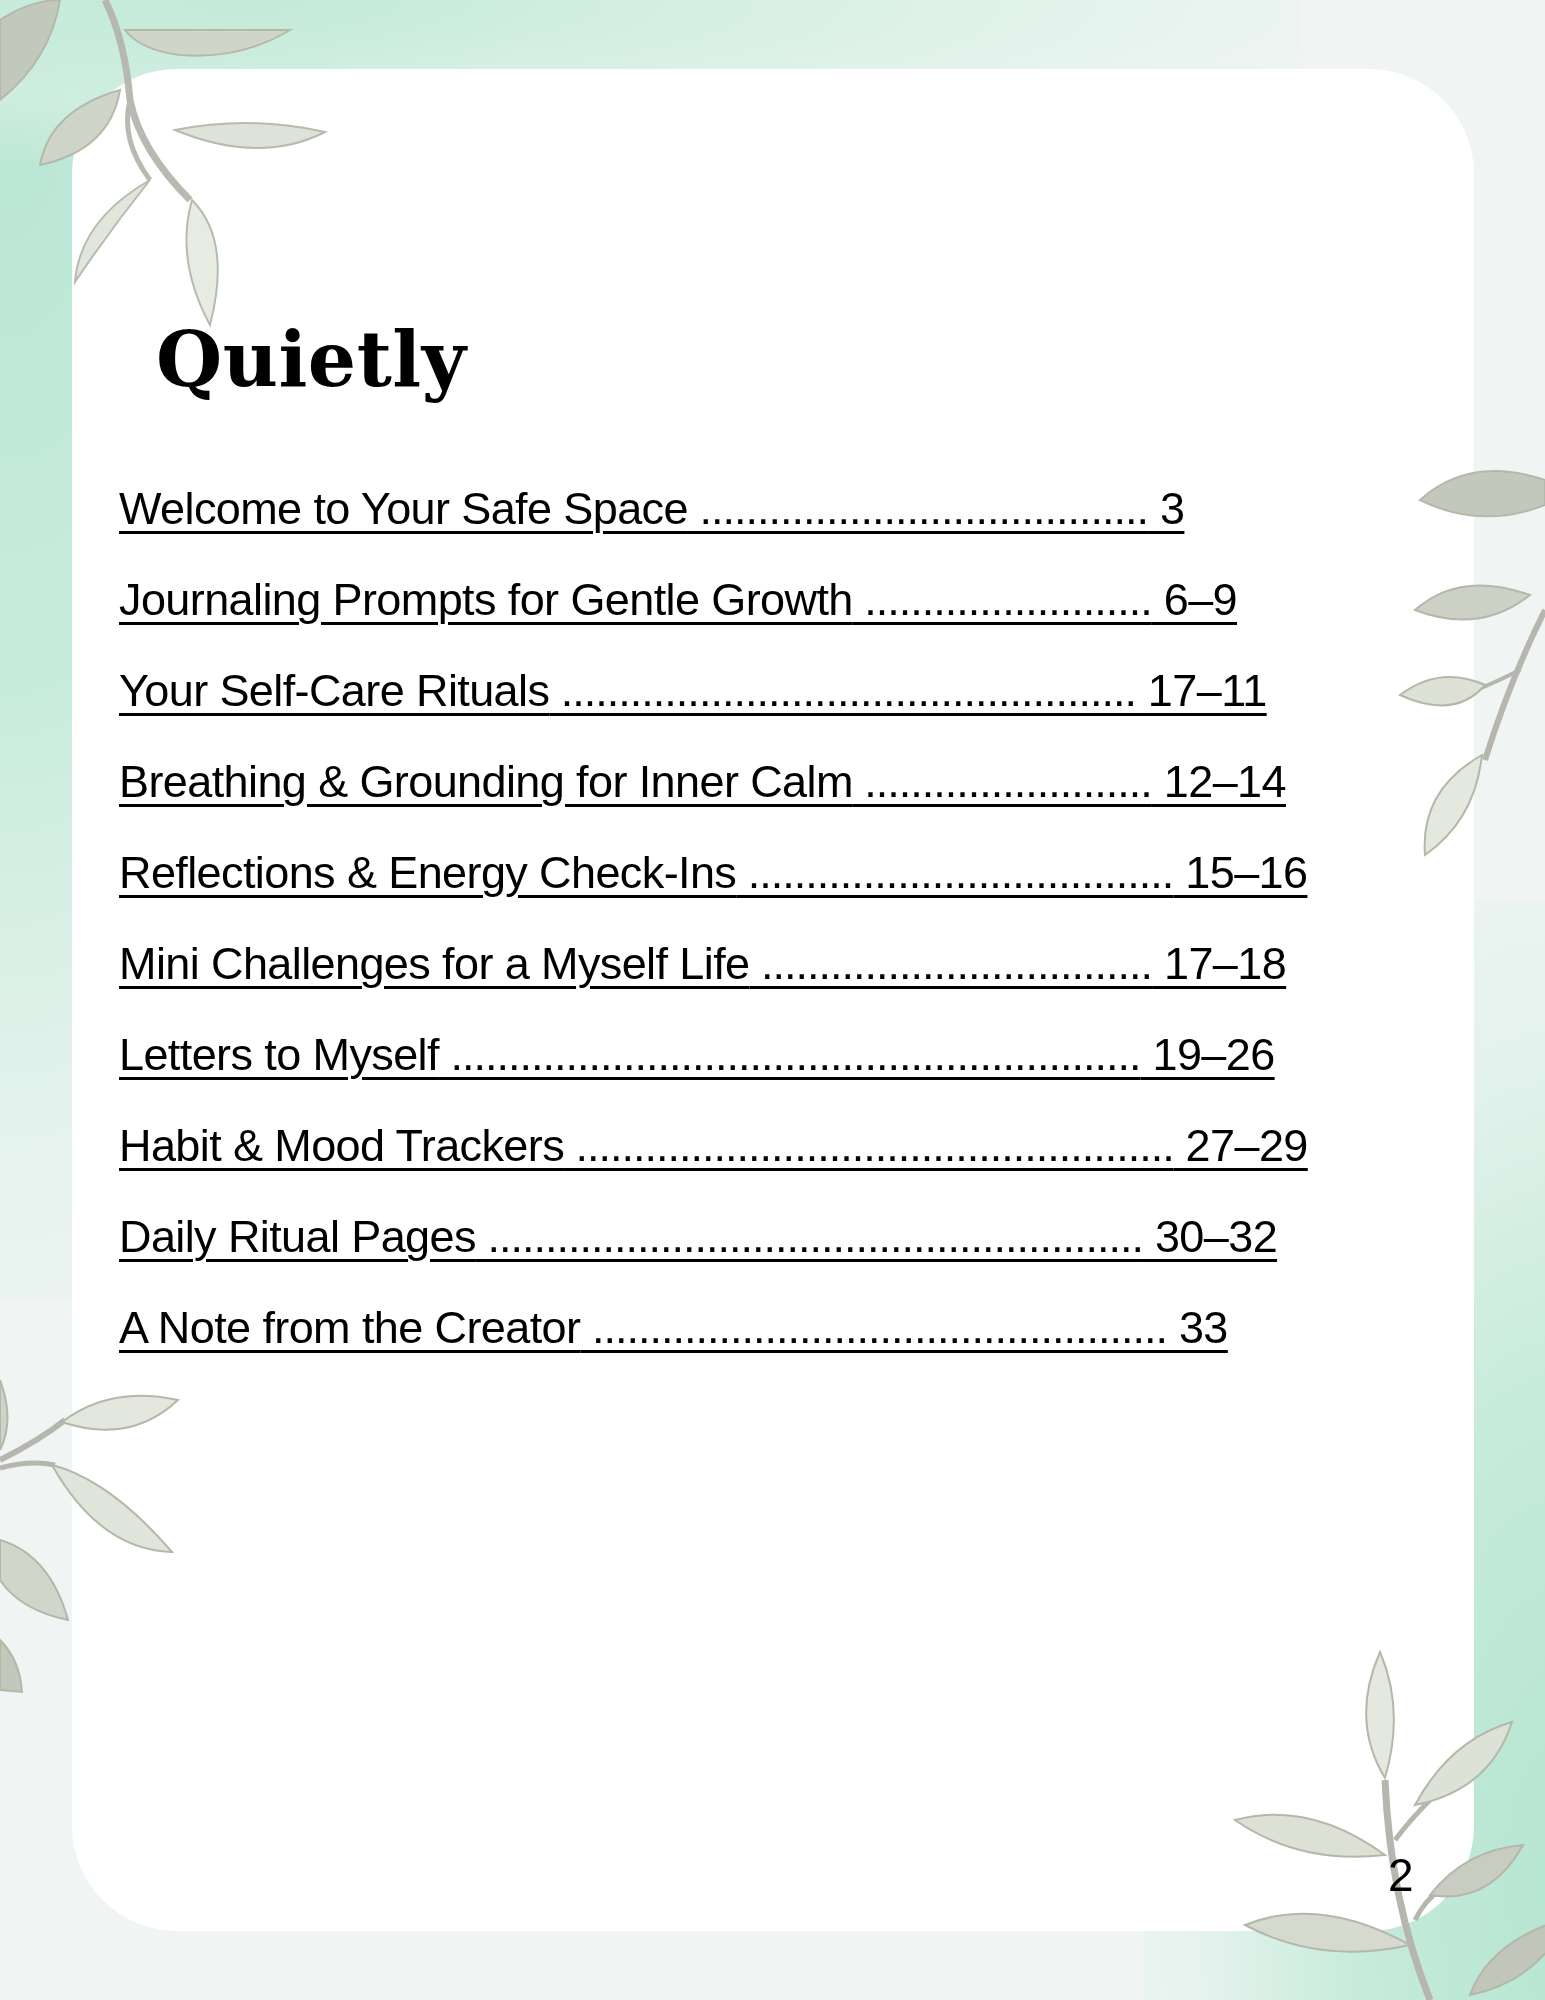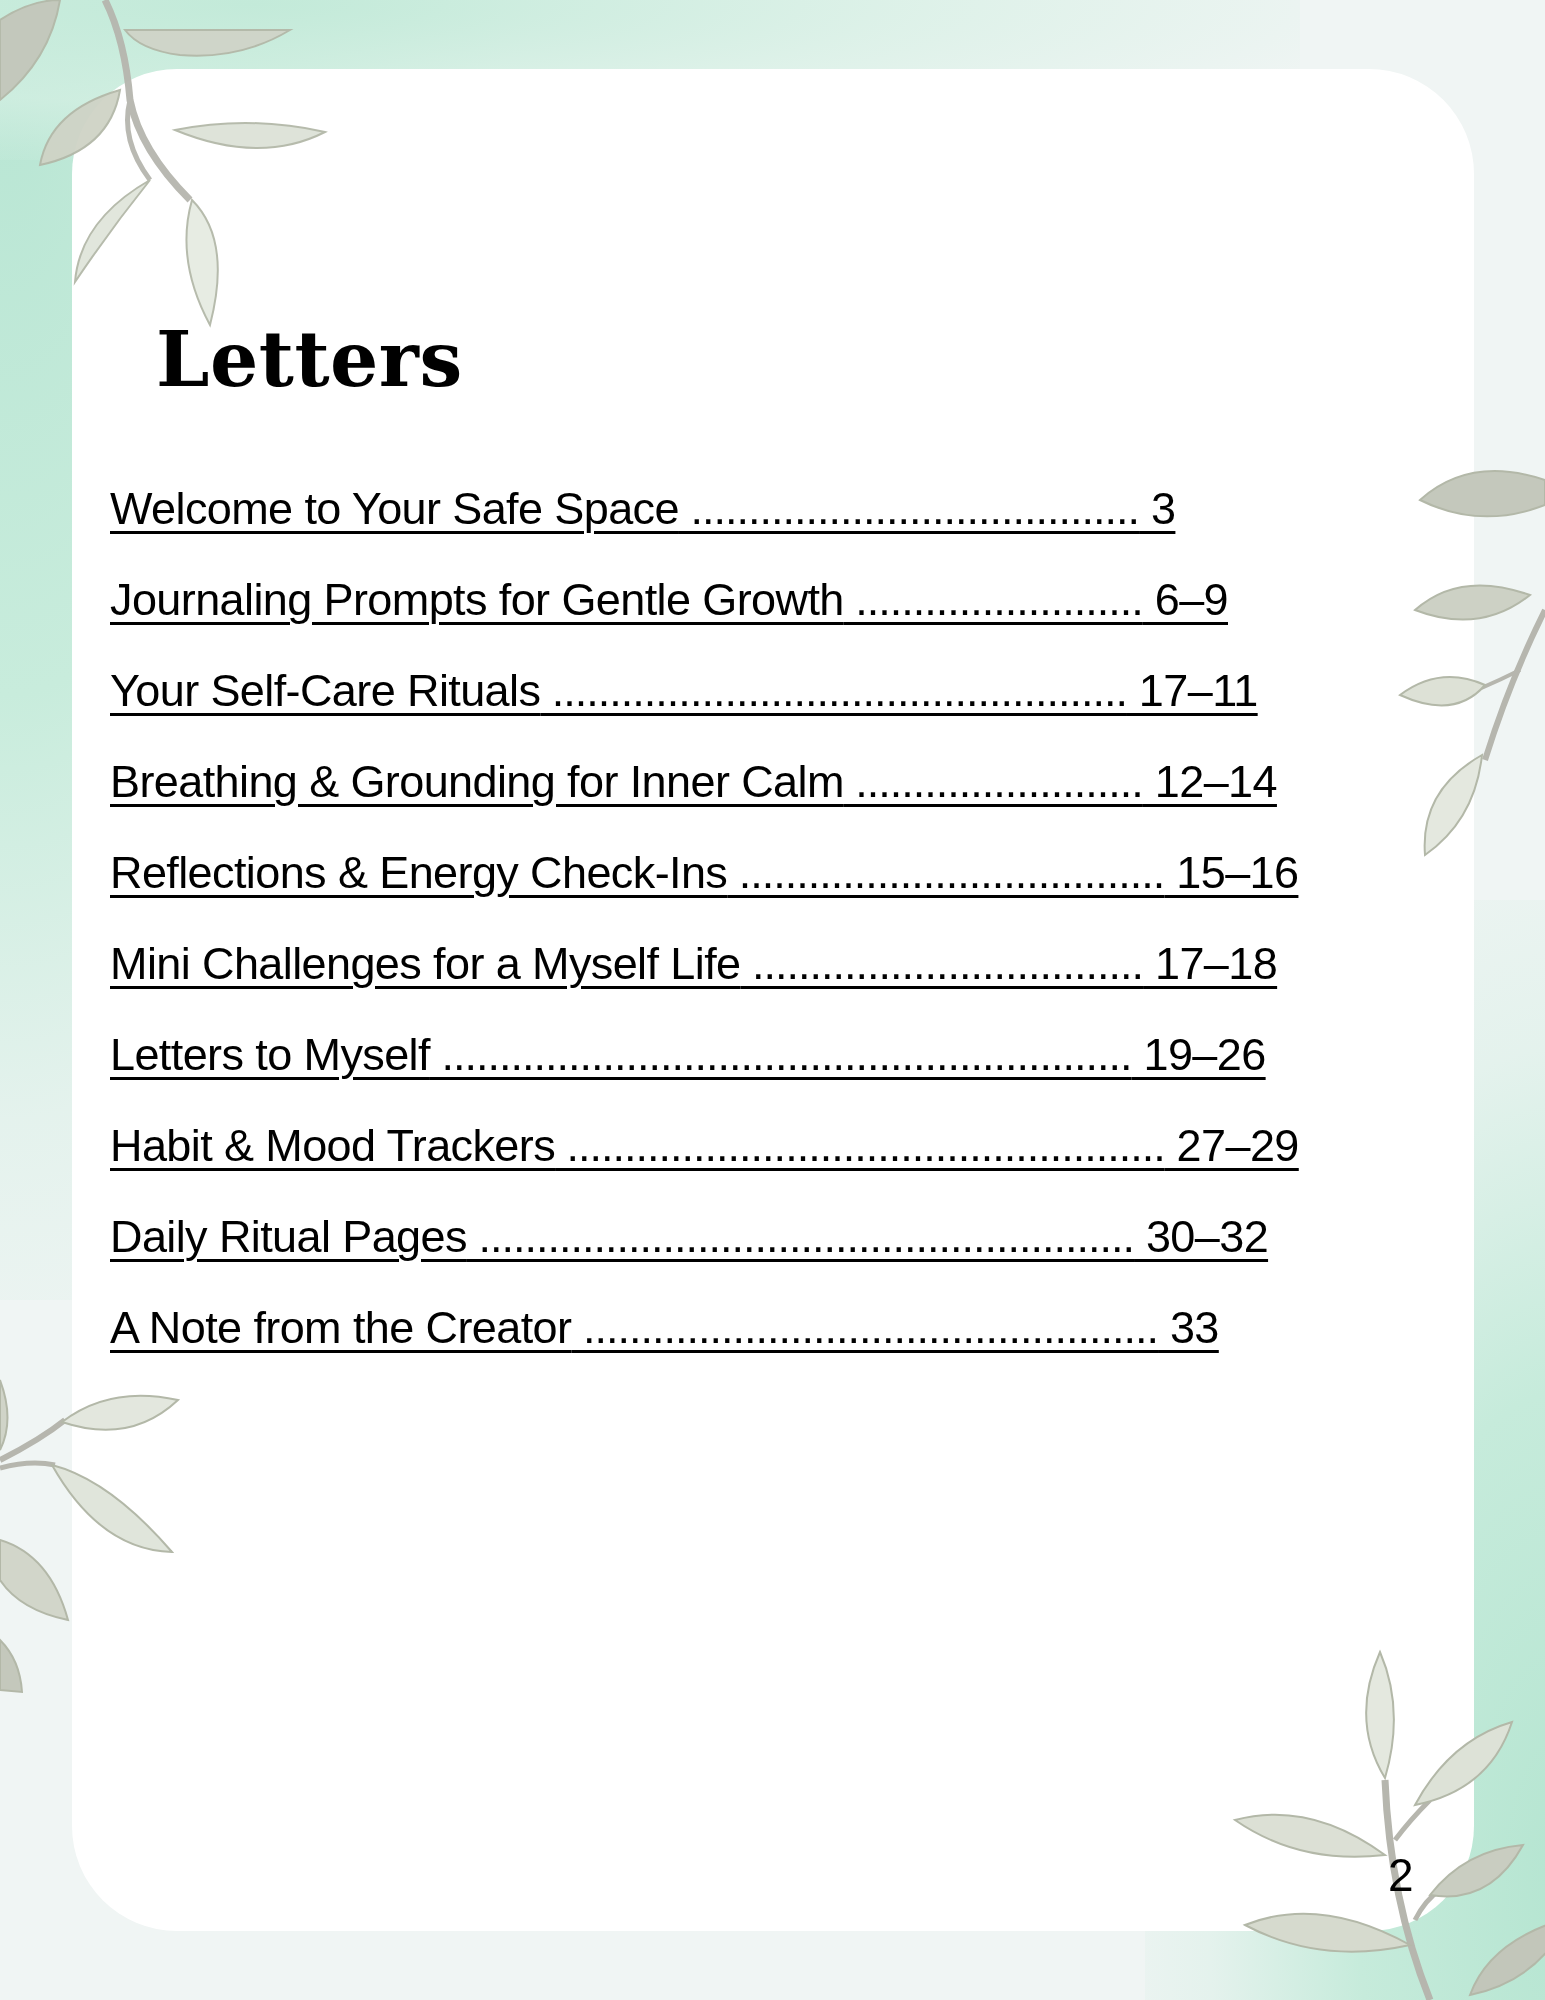--- a/index.html
+++ b/index.html
@@ -24,21 +24,21 @@
   .card {
     position: absolute; left: 72px; top: 69px; width: 1402px; height: 1862px;
     background: #ffffff; border-radius: 105px;
   }
   .title {
     position: absolute; left: 156px; top: 322px; margin: 0;
     font-family: "DejaVu Serif", "Liberation Serif", serif;
     font-weight: bold; font-size: 76px; letter-spacing: 0.5px; color: #000;
     line-height: 1;
   }
-  .toc { position: absolute; left: 110px; top: 478px; margin: 0; padding: 0; list-style: none; }
+  .toc { position: absolute; left: 119px; top: 478px; margin: 0; padding: 0; list-style: none; }
   .toc li { height: 91px; }
   .toc a {
     display: inline-block; color: #000; text-decoration: underline;
     text-decoration-thickness: 3px; text-underline-offset: 7px;
     font-size: 45px; line-height: 62px; white-space: nowrap;
     font-family: "Liberation Sans", sans-serif; letter-spacing: -0.6px;
   }
   .toc .dots { letter-spacing: -1px; }
   .page-num {
     position: absolute; left: 1388px; top: 1848px; font-size: 46px; color: #000;
@@ -98,21 +98,21 @@
     <path d="M225 270 Q235 250 250 240" fill="none" stroke="#b6b6ae" stroke-width="5"></path>
     <path d="M190 2 Q215 60 195 128 Q160 70 190 2Z" fill="#e4e8df"></path>
     <path d="M225 155 Q260 90 322 72 Q300 140 225 155Z" fill="#dde2d7"></path>
     <path d="M45 170 Q120 150 195 205 Q110 215 45 170Z" fill="#dce0d5"></path>
     <path d="M240 245 Q275 200 333 195 Q300 255 240 245Z" fill="#c9cdc1"></path>
     <path d="M55 275 Q130 245 220 295 Q130 315 55 275Z" fill="#d6dace"></path>
     <path d="M280 345 Q300 290 378 268 Q350 330 280 345Z" fill="#c2c6ba"></path>
   </g>
 </svg>
 
-<h1 class="title">Letters</h1>
+<h1 class="title">Quietly</h1>
 
 <ul class="toc">
   <li><a><span>Welcome to Your Safe Space</span><span class="dots"> .......................................</span><span> 3 </span></a></li>
   <li><a><span>Journaling Prompts for Gentle Growth</span><span class="dots"> .........................</span><span> 6–9 </span></a></li>
   <li><a><span>Your Self-Care Rituals</span><span class="dots"> ..................................................</span><span> 17–11</span></a></li>
   <li><a><span>Breathing &amp; Grounding for Inner Calm</span><span class="dots"> .........................</span><span> 12–14 </span></a></li>
   <li><a><span>Reflections &amp; Energy Check-Ins</span><span class="dots"> .....................................</span><span> 15–16 </span></a></li>
   <li><a><span>Mini Challenges for a Myself Life</span><span class="dots"> ..................................</span><span> 17–18</span></a></li>
   <li><a><span>Letters to Myself</span><span class="dots"> ............................................................</span><span> 19–26 </span></a></li>
   <li><a><span>Habit &amp; Mood Trackers</span><span class="dots"> ....................................................</span><span> 27–29 </span></a></li>

